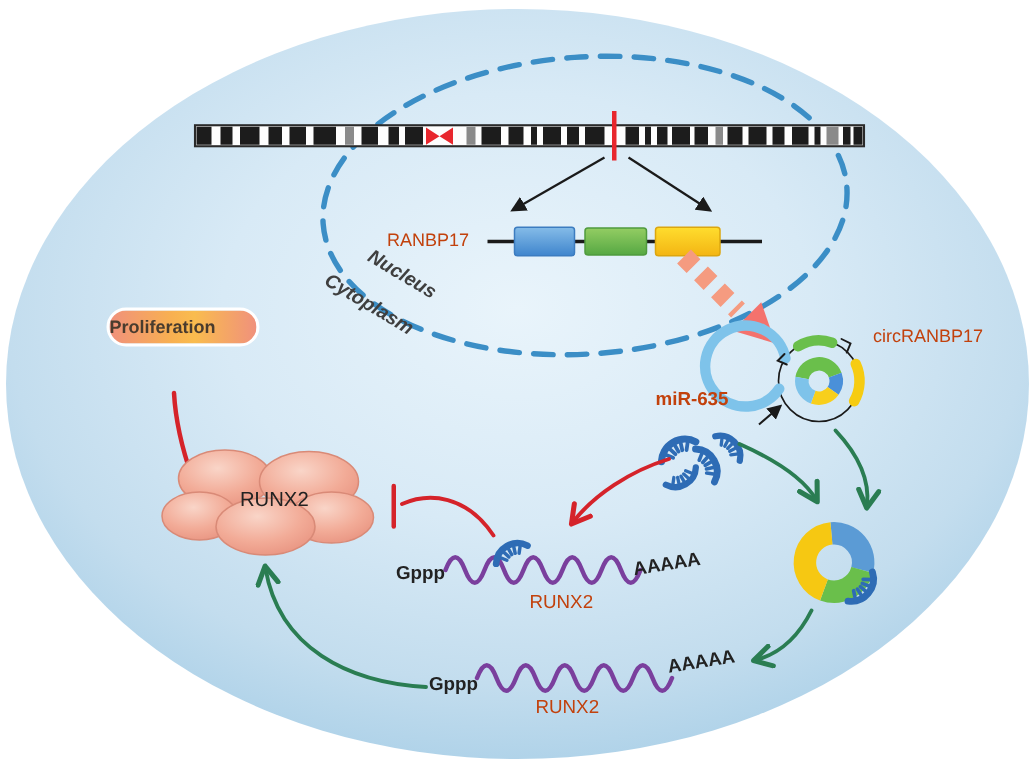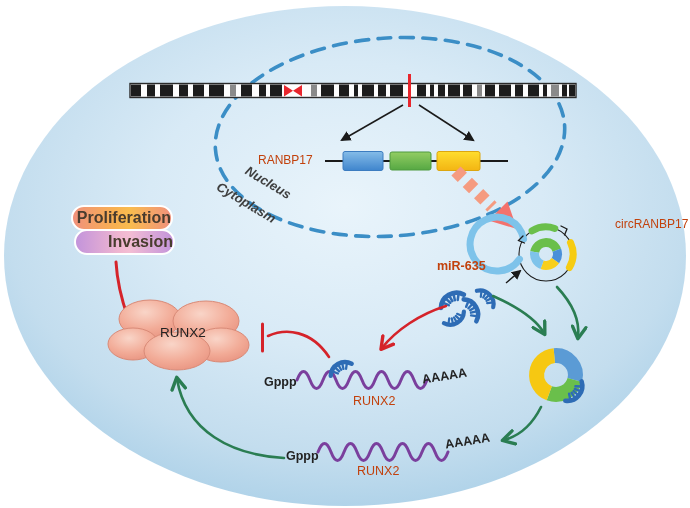--- a/index.html
+++ b/index.html
@@ -1,22 +1,22 @@
 <!DOCTYPE html>
 <html><head>
 <meta charset="utf-8">
 <style>
   html,body{margin:0;padding:0;background:#fff;}
   #canvas{position:relative;width:690px;height:508px;background:#ffffff;overflow:hidden;
           font-family:"Liberation Sans",sans-serif;}
   #scene{position:absolute;left:0;top:0;}
   .lbl{position:absolute;color:#c2410c;white-space:nowrap;line-height:1;
        font-family:"Liberation Sans",sans-serif;}
-  .pill{position:absolute;display:flex;align-items:center;justify-content:flex-end;
-        border:2px solid #ffffff;border-radius:14px;font-size:16px;font-weight:600;
+  .pill{position:absolute;display:flex;align-items:center;justify-content:flex-start;
+        border:2px solid #ffffff;border-radius:14px;font-size:12px;font-weight:600;
         color:#493c2e;box-sizing:border-box;}
   .pill-prolif{left:71px;top:205px;width:102px;height:26px;
         background:linear-gradient(90deg,#f0917c 0%,#f8b051 42%,#f9bc4e 58%,#f0917c 100%);}
   .pill-invade{left:74px;top:229px;width:101px;height:26px;
         background:linear-gradient(90deg,#c394db 0%,#f0b6d0 45%,#f3bdd3 55%,#c394db 100%);}
 </style>
 </head>
 <body>
 
 <div id="canvas">
@@ -174,32 +174,29 @@
     <path d="M554.3,355.6 A19.5,19.5 0 0 1 574.8,380.0" stroke="#5b9bd5" stroke-width="15"></path>
     <path d="M574.8,380.0 A19.5,19.5 0 0 1 549.3,393.3" stroke="#6abf4b" stroke-width="15"></path>
     <path d="M549.3,393.3 A19.5,19.5 0 0 1 554.3,355.6" stroke="#f6c812" stroke-width="15"></path>
     <use href="#comb" transform="translate(577,394) rotate(130) scale(1.15)"></use>
   </g>
 </svg>
 
 <div class="pill pill-prolif">
   <span>Proliferation</span>
 </div>
-<div class="pill pill-invade">
-  <span>Invasion</span>
-</div>
 
 
 <div class="lbl" style="left:258px;top:154px;font-size:12px;">RANBP17</div>
 
 <div class="lbl" style="left:243px;top:176px;font-size:13px;font-style:italic;font-weight:600;color:#3f3f3f;transform:rotate(31deg);">Nucleus</div>
 
 <div class="lbl" style="left:213px;top:196px;font-size:13px;font-style:italic;font-weight:600;color:#3f3f3f;transform:rotate(31deg);">Cytoplasm</div>
 
-<div class="lbl" style="left:582px;top:218px;font-size:12px;margin-left:33px;">circRANBP17</div>
+<div class="lbl" style="left:582px;top:218px;font-size:12px;">circRANBP17</div>
 
 <div class="lbl" style="left:437px;top:260px;font-size:12.5px;font-weight:bold;">miR-635</div>
 
 <div class="lbl" style="left:264px;top:376px;font-size:12.5px;font-weight:600;color:#222;">Gppp</div>
 <div class="lbl" style="left:422px;top:370px;font-size:12.5px;font-weight:600;color:#222;transform:rotate(-9deg);">AAAAA</div>
 <div class="lbl" style="left:353px;top:395px;font-size:12.5px;">RUNX2</div>
 
 <div class="lbl" style="left:286px;top:450px;font-size:12.5px;font-weight:600;color:#222;">Gppp</div>
 <div class="lbl" style="left:445px;top:435px;font-size:12.5px;font-weight:600;color:#222;transform:rotate(-9deg);">AAAAA</div>
 <div class="lbl" style="left:357px;top:465px;font-size:12.5px;">RUNX2</div>

